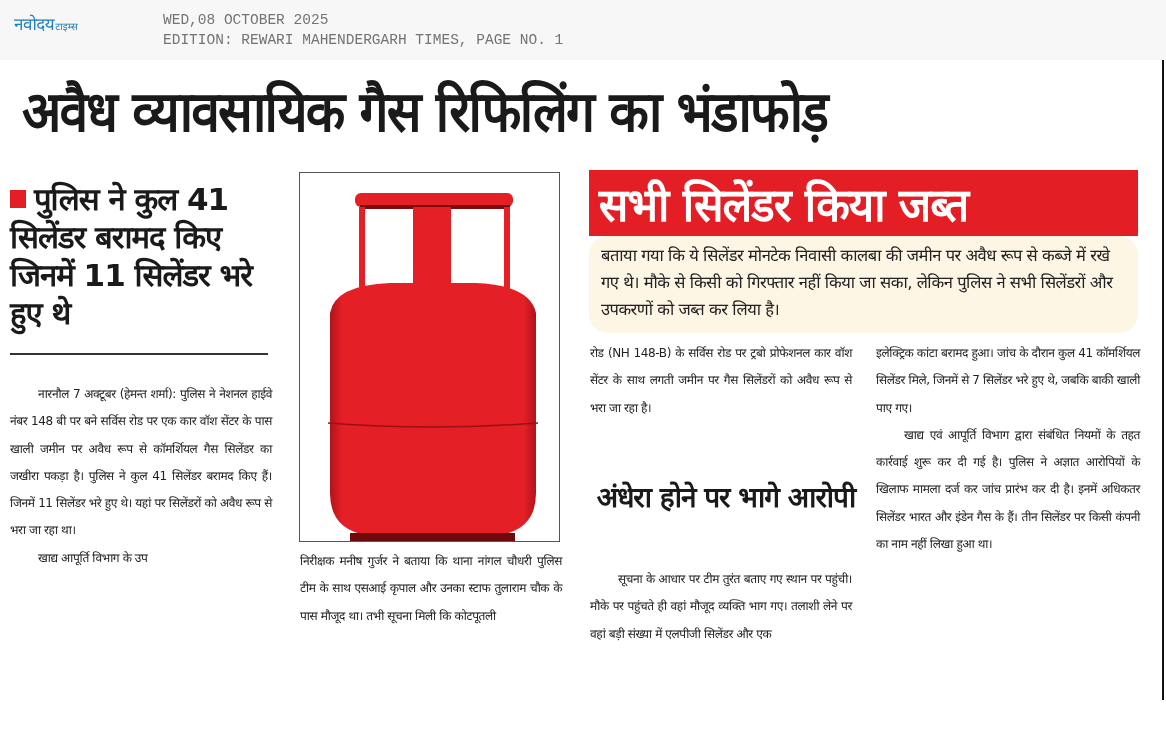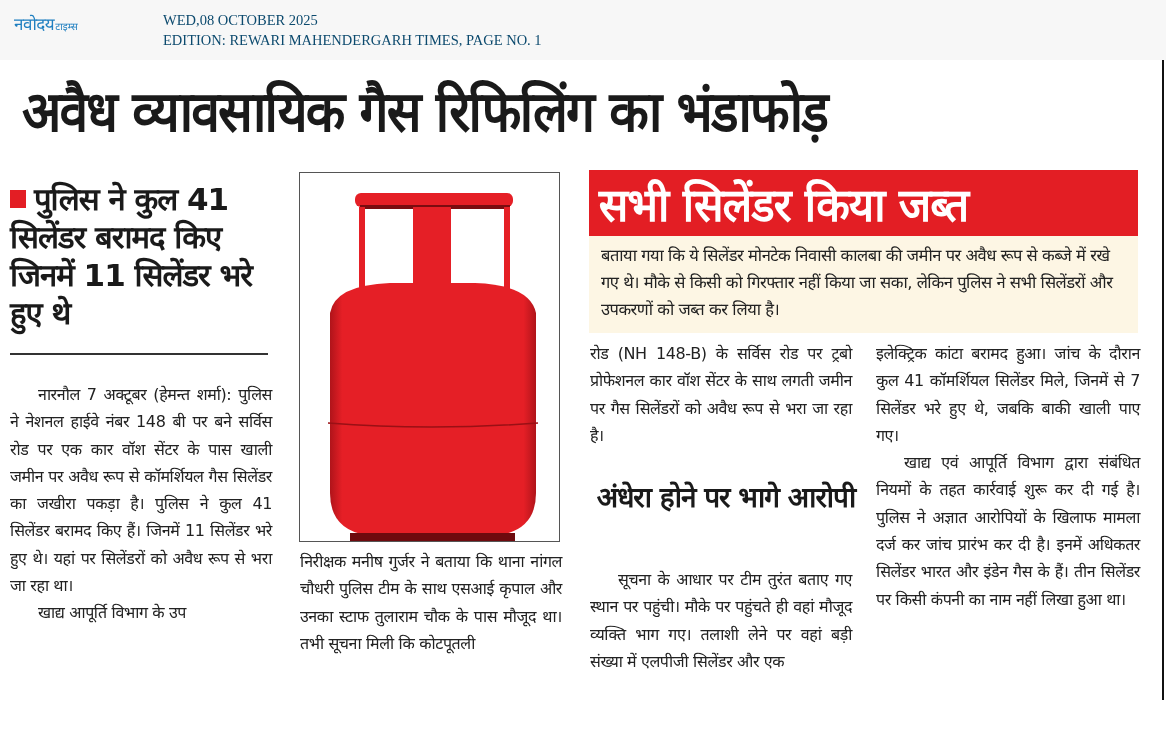--- a/index.html
+++ b/index.html
@@ -3,46 +3,46 @@
 <meta charset="utf-8">
 <style>
   * { margin: 0; padding: 0; box-sizing: border-box; }
   html, body { width: 1166px; height: 729px; overflow: hidden; background: #fdfdfd; }
   body { position: relative; font-family: "DejaVu Sans", sans-serif; color: #222; }
 
   .topbar { position: absolute; left: 0; top: 0; width: 1166px; height: 60px; background: #f7f7f7; }
   .logo { position: absolute; left: 14px; top: 12px; display: flex; align-items: baseline; }
   .logo-main { font-family: "DejaVu Sans", sans-serif; font-weight: normal; font-size: 17px; color: #1f7fc0; letter-spacing: -0.5px; }
   .logo-sub { font-family: "DejaVu Sans", sans-serif; font-size: 10px; color: #1f7fc0; margin-left: 1px; margin-top: 6px; }
-  .meta { position: absolute; left: 163px; top: 10px; font-family: Liberation Serif, serif; font-size: 14.5px; line-height: 20px; color: #0c4a6e; font-weight: 500; }
+  .meta { position: absolute; left: 163px; top: 10px; font-family: Liberation Mono, monospace; font-size: 14.5px; line-height: 20px; color: #737373; font-weight: 500; }
 
   .page { position: absolute; left: 0; top: 60px; width: 1166px; height: 669px; background: #fff; }
   .right-rule { position: absolute; left: 1162px; top: 60px; width: 2px; height: 640px; background: #111; }
 
   .headline { position: absolute; left: 22px; top: 72px; width: 1120px; font-family: "DejaVu Sans", sans-serif; font-weight: bold; font-size: 56px; line-height: 80px; color: #1a1a1a; letter-spacing: -2px; transform: scaleX(0.92); transform-origin: left; white-space: nowrap; }
 
   
   .subhead { position: absolute; left: 10px; top: 180px; width: 262px; font-family: "DejaVu Sans", sans-serif; font-weight: bold; font-size: 31px; line-height: 38px; color: #1a1a1a; letter-spacing: -1px; }
   .subhead .bullet { display: inline-block; width: 16px; height: 18px; background: #e31e24; margin-right: 8px; vertical-align: 2px; }
   .subhead-rule { position: absolute; left: 10px; top: 353px; width: 258px; height: 2px; background: #333; }
 
-  .col { position: absolute; font-family: "DejaVu Sans", sans-serif; font-size: 16px; line-height: 27.3px; color: #222; text-align: justify; letter-spacing: -0.4px; }
+  .col { position: absolute; font-family: "DejaVu Sans", sans-serif; font-size: 12px; line-height: 27.3px; color: #222; text-align: justify; letter-spacing: -0.4px; }
   .col p { text-indent: 28px; }
   .col p.noindent { text-indent: 0; }
   .col-1 { left: 10px; top: 381px; width: 262px; }
   .col-2 { left: 300px; top: 548px; width: 262px; }
   .col-3a { left: 590px; top: 340px; width: 262px; }
   .col-3b { left: 590px; top: 566px; width: 262px; }
   .col-4 { left: 876px; top: 340px; width: 264px; }
 
   .photo { position: absolute; left: 299px; top: 172px; width: 261px; height: 370px; border: 1.5px solid #555; background: #fff; overflow: hidden; }
 
   .red-banner { position: absolute; left: 589px; top: 170px; width: 549px; height: 66px; background: #e31e24; display: flex; align-items: center; }
   .red-banner span { font-family: "DejaVu Sans", sans-serif; font-weight: bold; font-size: 46px; color: #fff; letter-spacing: -1px; transform: scaleX(0.95); }
-  .cream-box { position: absolute; left: 589px; top: 236px; width: 549px; height: 97px; background: #fdf6e4; padding: 6px 12px 0 12px; font-family: "DejaVu Sans", sans-serif; font-size: 16.5px; line-height: 27px; color: #222; letter-spacing: -0.5px; }
+  .cream-box { position: absolute; left: 589px; top: 236px; width: 549px; height: 97px; background: #fdf6e4; padding: 6px 12px 0 12px; font-family: "DejaVu Sans", sans-serif; font-size: 16.5px; line-height: 27px; color: #222; letter-spacing: -0.5px; border-radius: 19px; }
 
   .crosshead { position: absolute; left: 588px; top: 478px; width: 276px; text-align: center; font-family: "DejaVu Sans", sans-serif; font-weight: bold; font-size: 28px; line-height: 40px; color: #1a1a1a; letter-spacing: -1px; }
 </style>
 </head>
 <body>
 
 <div class="topbar">
   <div class="logo">
     <span class="logo-main">नवोदय</span>
     <span class="logo-sub">टाइम्स</span>

